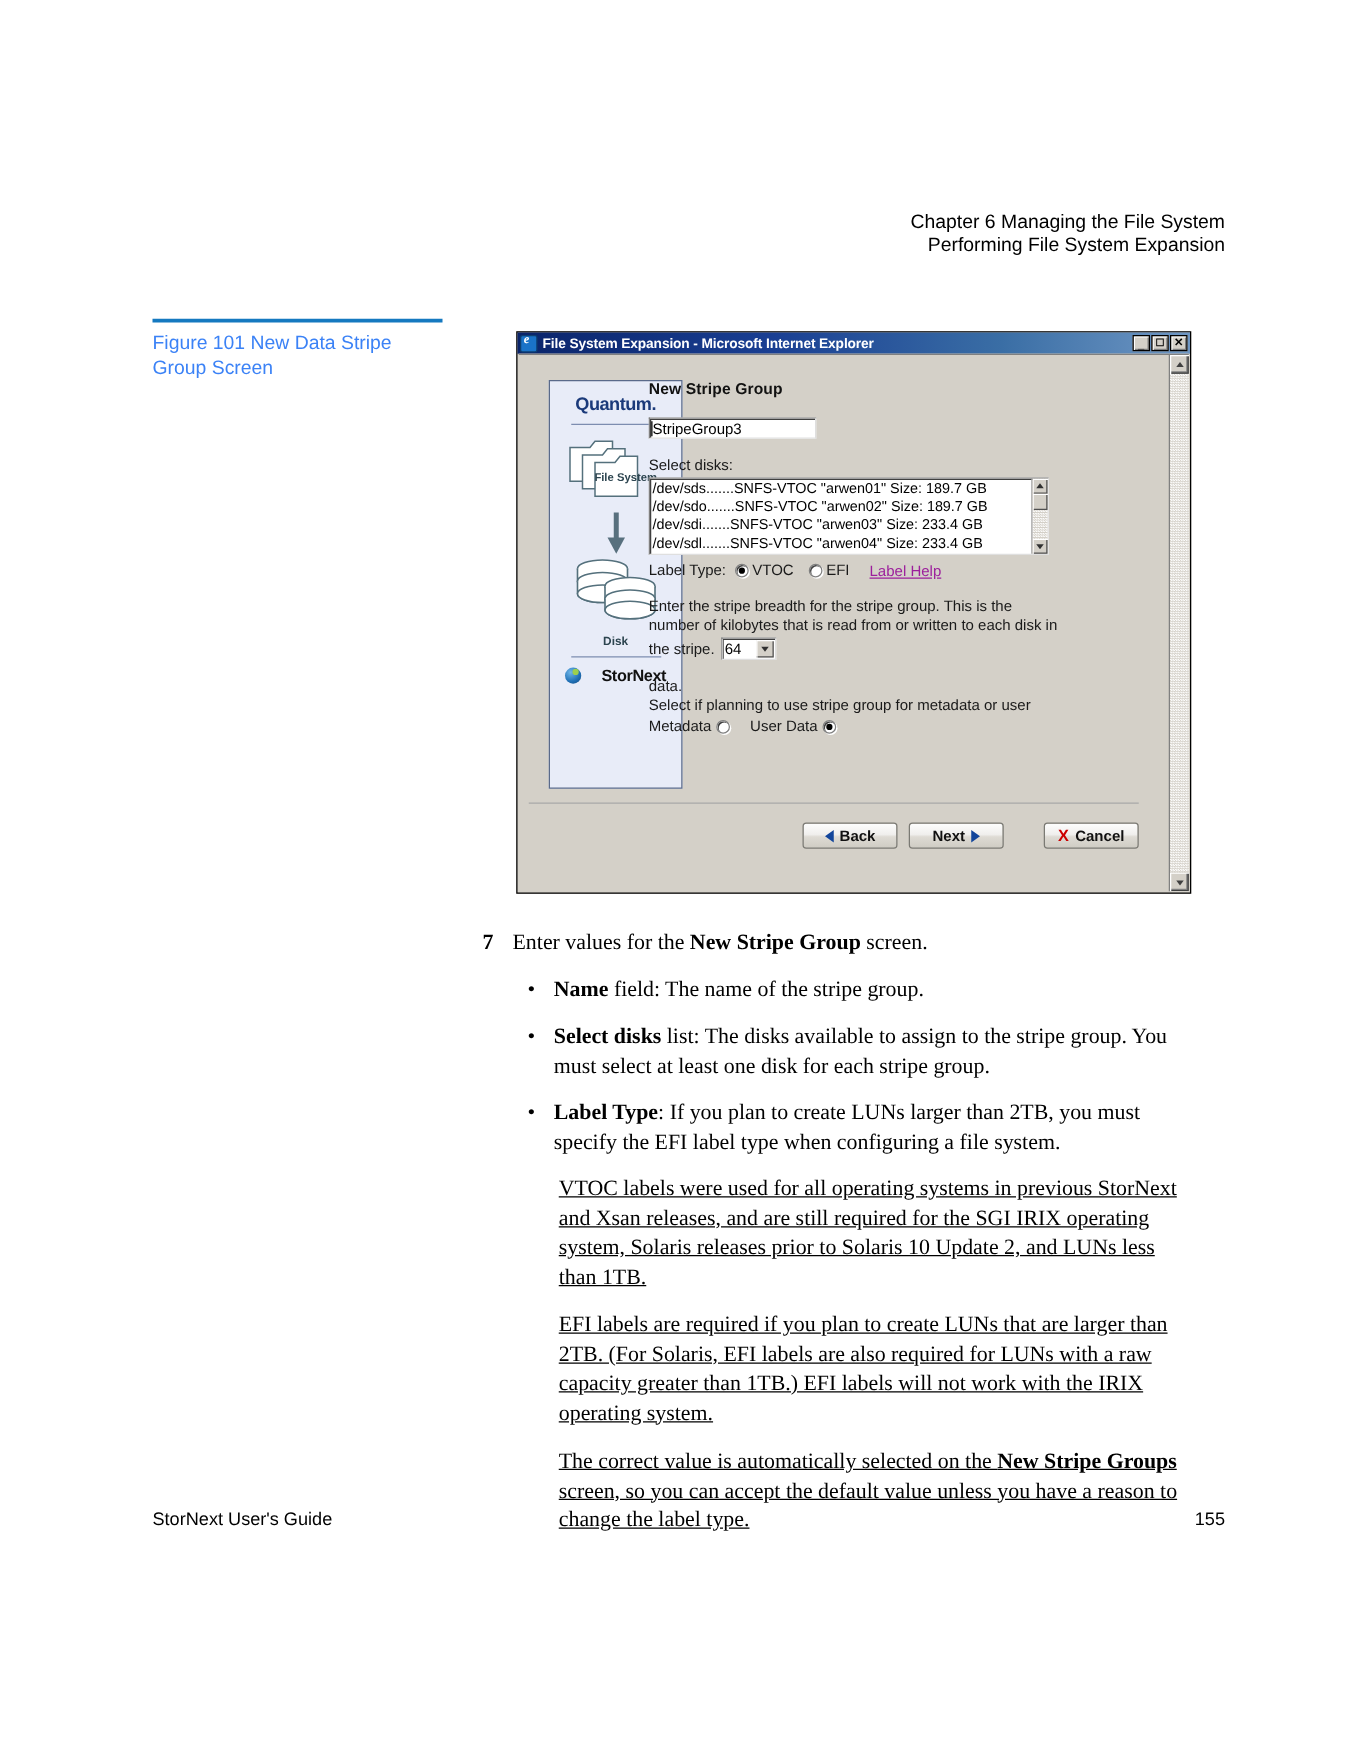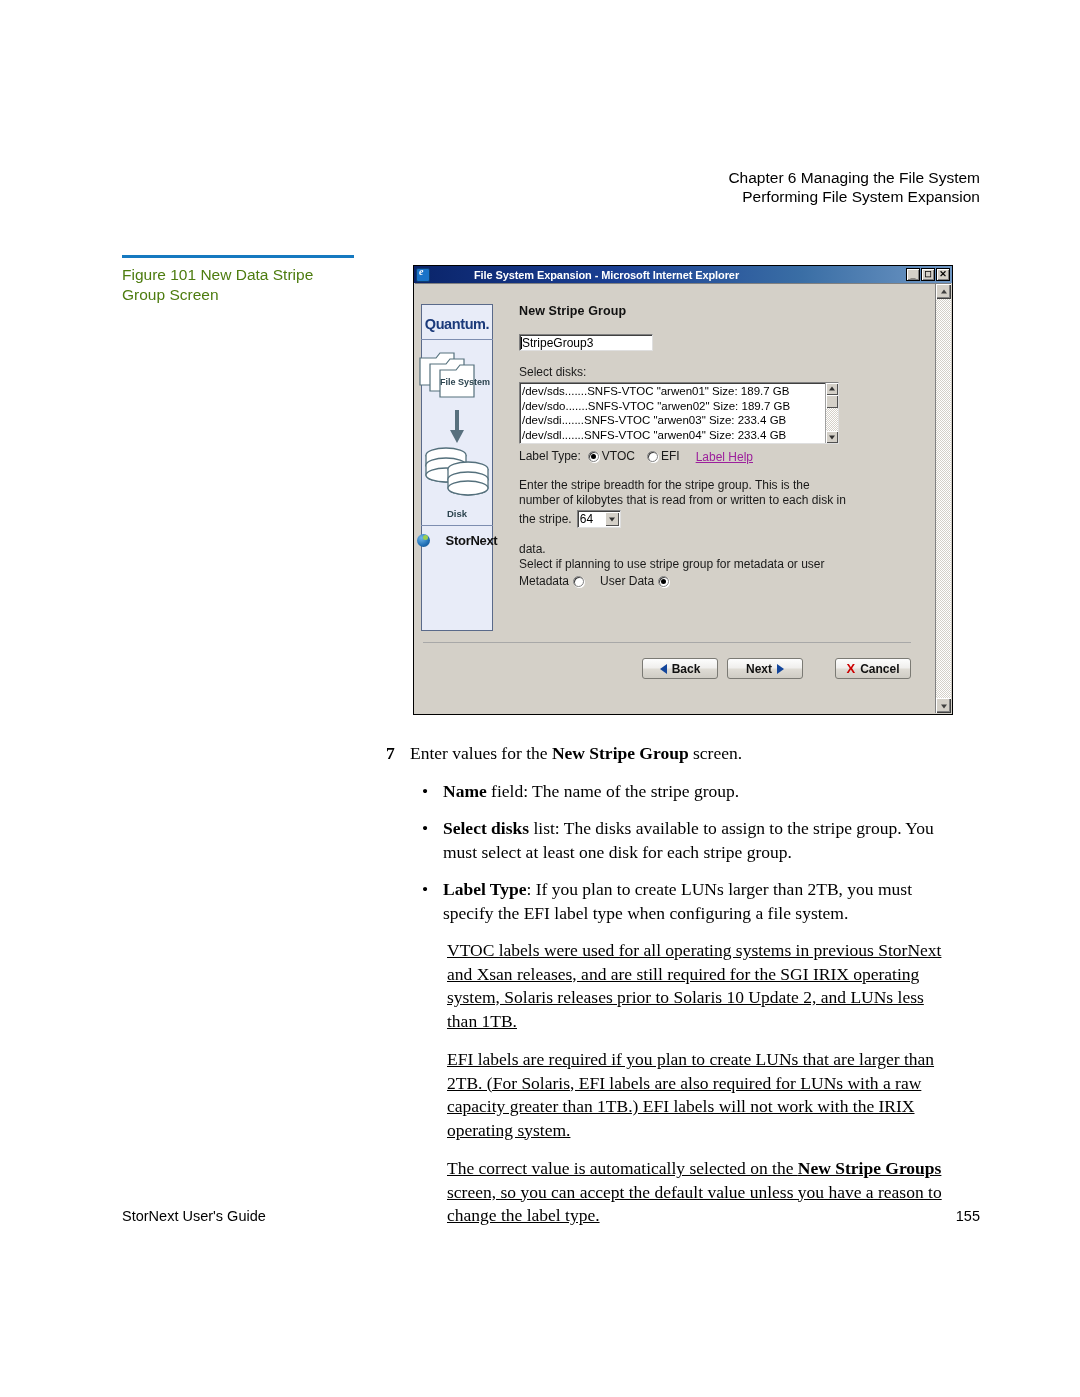--- a/index.html
+++ b/index.html
@@ -38,21 +38,21 @@
   .fig-rule {
     width: 232px;
     height: 3px;
     background: #1579c0;
     margin-bottom: 7px;
   }
   .fig-caption-text {
     font-family: "Liberation Sans", sans-serif;
     font-size: 15.5px;
     line-height: 20px;
-    color: #4d7c0f;
+    color: #3b82f6;
   }
 
   
   .ie-window {
     position: absolute;
     left: 413px;
     top: 265px;
     width: 540px;
     height: 450px;
     border: 1px solid #000;
@@ -60,21 +60,20 @@
     box-sizing: border-box;
     font-family: "Liberation Sans", sans-serif;
   }
   .ie-titlebar {
     height: 17px;
     background: linear-gradient(to right,#0a246a 0%, #1a3f93 38%, #3a6ea5 72%, #6f97c4 100%);
     display: flex;
     align-items: center;
     padding: 0 2px;
     box-sizing: border-box;
-    gap: 40px;
   }
   .ie-title-icon {
     width: 12px; height: 12px;
     background: #1a73c8;
     border: 1px solid #0d3f72;
     border-radius: 2px;
     margin-right: 4px;
     position: relative;
     flex: none;
   }
@@ -159,22 +158,22 @@
     width: 0; height: 0;
     border-left: 3px solid transparent;
     border-right: 3px solid transparent;
   }
   .sb-arrow.up i { transform: translate(-50%,-60%); border-bottom: 4px solid #404040; }
   .sb-arrow.down i { transform: translate(-50%,-40%); border-top: 4px solid #404040; }
 
   
   .sidebar {
     position: absolute;
-    left: 6px; top: 20px;
-    width: 72px; height: 327px;
+    left: 24px; top: 20px;
+    width: 107px; height: 327px;
     background: #e8ecf8;
     border: 1px solid #5a6a8a;
     box-sizing: border-box;
     display: flex;
     flex-direction: column;
     align-items: center;
   }
   .q-logo {
     margin-top: 11px;
     font-family: "Liberation Sans", sans-serif;

